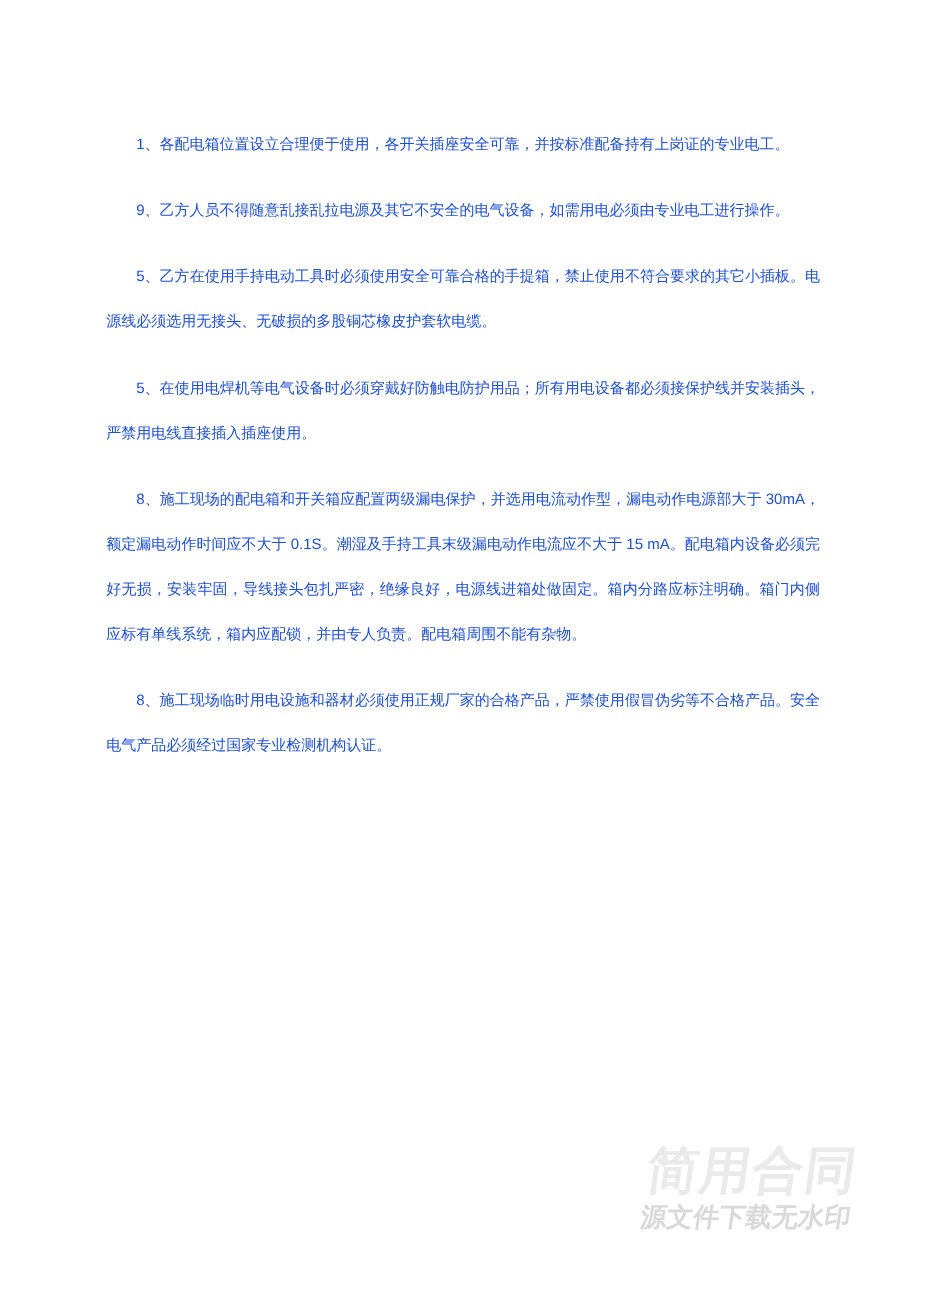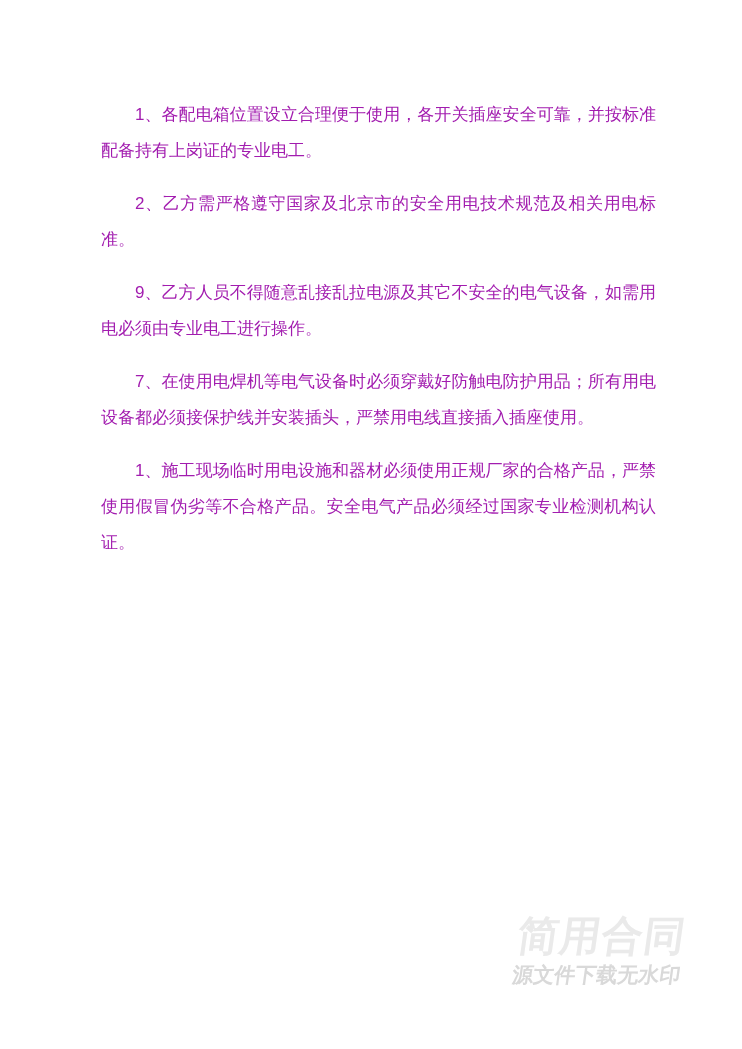--- a/index.html
+++ b/index.html
@@ -17,26 +17,26 @@
   .page {
     position: absolute;
     top: 0; left: 0;
     width: 742px;
     height: 1049px;
     box-sizing: border-box;
     padding: 97px 86px 0 85px;
     background: #ffffff;
   }
   .clause {
-    font-size: 17px;
+    font-size: 12px;
     line-height: 36px;
-    color: #a21caf;
+    color: #1d4ed8;
     text-align: justify;
     text-indent: 2em;
-    margin: 0 0 17px 16px;
+    margin: 0 0 17px 0;
     word-break: break-all;
   }
   .watermark {
     position: absolute;
     top: 913px;
     right: 58px;
     text-align: center;
     font-weight: bold;
     transform: skewX(-8deg);
     pointer-events: none;
@@ -53,22 +53,23 @@
     line-height: 24px;
     margin-top: 4px;
     color: #d9d9d9;
   }
 </style>
 </head>
 <body>
 
 <div class="page">
   <p class="clause">1、各配电箱位置设立合理便于使用，各开关插座安全可靠，并按标准配备持有上岗证的专业电工。</p>
-  <p class="clause">2、乙方需严格遵守国家及北京市的安全用电技术规范及相关用电标准。</p>
   <p class="clause">9、乙方人员不得随意乱接乱拉电源及其它不安全的电气设备，如需用电必须由专业电工进行操作。</p>
-  <p class="clause">7、在使用电焊机等电气设备时必须穿戴好防触电防护用品；所有用电设备都必须接保护线并安装插头，严禁用电线直接插入插座使用。</p>
-  <p class="clause">1、施工现场临时用电设施和器材必须使用正规厂家的合格产品，严禁使用假冒伪劣等不合格产品。安全电气产品必须经过国家专业检测机构认证。</p>
+  <p class="clause">5、乙方在使用手持电动工具时必须使用安全可靠合格的手提箱，禁止使用不符合要求的其它小插板。电源线必须选用无接头、无破损的多股铜芯橡皮护套软电缆。</p>
+  <p class="clause">5、在使用电焊机等电气设备时必须穿戴好防触电防护用品；所有用电设备都必须接保护线并安装插头，严禁用电线直接插入插座使用。</p>
+  <p class="clause">8、施工现场的配电箱和开关箱应配置两级漏电保护，并选用电流动作型，漏电动作电源部大于 30mA，额定漏电动作时间应不大于 0.1S。潮湿及手持工具末级漏电动作电流应不大于 15 mA。配电箱内设备必须完好无损，安装牢固，导线接头包扎严密，绝缘良好，电源线进箱处做固定。箱内分路应标注明确。箱门内侧应标有单线系统，箱内应配锁，并由专人负责。配电箱周围不能有杂物。</p>
+  <p class="clause">8、施工现场临时用电设施和器材必须使用正规厂家的合格产品，严禁使用假冒伪劣等不合格产品。安全电气产品必须经过国家专业检测机构认证。</p>
 </div>
 
 <div class="watermark">
   <div class="watermark-title">简用合同</div>
   <div class="watermark-subtitle">源文件下载无水印</div>
 </div>
 
 </body></html>

